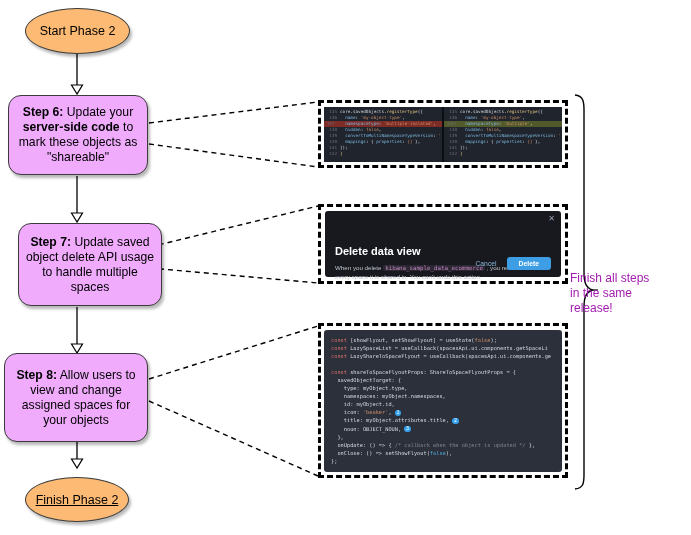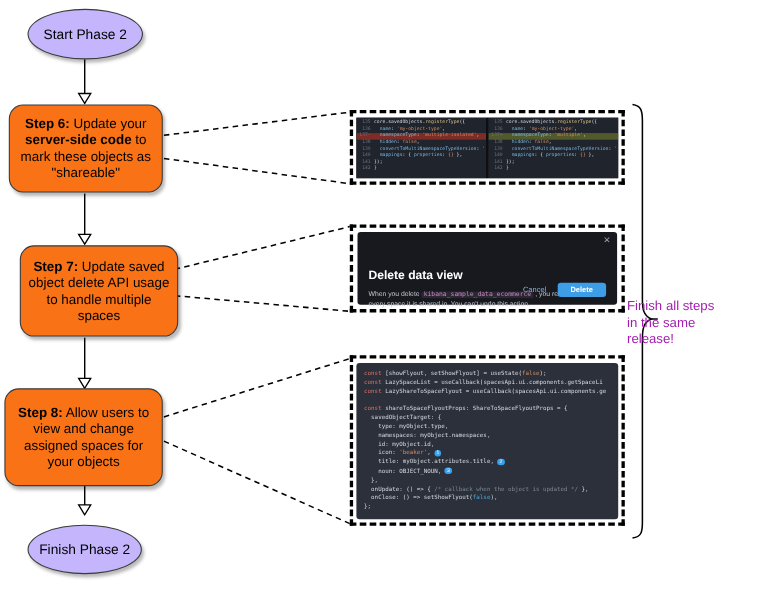--- a/index.html
+++ b/index.html
@@ -4,23 +4,23 @@
 <style>
   html,body{margin:0;padding:0;background:#fff;}
   .canvas{position:relative;width:691px;height:535px;background:#ffffff;
           font-family:"Liberation Sans",sans-serif;overflow:hidden;}
   .overlay{position:absolute;left:0;top:0;width:691px;height:535px;}
 
   
   .node{position:absolute;display:flex;align-items:center;justify-content:center;
         text-align:center;color:#000;box-sizing:border-box;
         box-shadow:2px 3px 3px rgba(0,0,0,0.28);}
-  .ellipse{background:#c4b5fd;border:1.6px solid #3b3b3b;border-radius:50%;
+  .ellipse{background:#fdba74;border:1.6px solid #3b3b3b;border-radius:50%;
            font-size:12.5px;}
-  .stepbox{background:#f97316;border:1.6px solid #3b3b3b;border-radius:13px;
+  .stepbox{background:#f0abfc;border:1.6px solid #3b3b3b;border-radius:13px;
            font-size:12.2px;line-height:15px;padding:4px 6px;}
   .stepbox .b{font-weight:bold;}
 
   
   .shot{position:absolute;border:3px dashed #000;box-sizing:border-box;
         background:#fff;display:flex;align-items:center;justify-content:center;}
 
   
   .diff{width:238px;height:55px;background:#15171c;display:flex;
         font-family:"DejaVu Sans Mono",monospace;font-size:4.3px;line-height:6px;}
@@ -112,21 +112,21 @@
   </div>
 
   <div class="node stepbox" style="left:5px;top:223px;width:144px;height:83px;margin-left:13px;">
     <span><span class="b">Step 7:</span><span> Update saved object delete API usage to handle multiple spaces</span></span>
   </div>
 
   <div class="node stepbox" style="left:4px;top:353px;width:144px;height:89px;">
     <span><span class="b">Step 8:</span><span> Allow users to view and change assigned spaces for your objects</span></span>
   </div>
 
-  <div class="node ellipse" style="left:25px;top:477px;width:104px;height:45px;">
+  <div class="node ellipse" style="left:25px;top:477px;width:104px;height:45px;text-decoration:underline;">
     <span>Finish Phase 2</span>
   </div>
 
   <div class="shot" style="left:318px;top:100px;width:250px;height:68px;">
     <div class="diff">
       <div class="pane">
           <div class="cl "><span class="gut">135</span><span class="code"><span class="tk-plain">core.savedObjects.</span><span class="tk-fn">registerType</span><span class="tk-plain">({</span></span></div>
           <div class="cl "><span class="gut">136</span><span class="code"><span class="tk-plain">  </span><span class="tk-prop">name</span><span class="tk-plain">: </span><span class="tk-str">'my-object-type'</span><span class="tk-plain">,</span></span></div>
           <div class="cl removed"><span class="gut">137-</span><span class="code"><span class="tk-plain">  </span><span class="tk-prop">namespaceType</span><span class="tk-plain">: </span><span class="tk-str">'multiple-isolated'</span><span class="tk-plain">,</span></span></div>
           <div class="cl "><span class="gut">138</span><span class="code"><span class="tk-plain">  </span><span class="tk-prop">hidden</span><span class="tk-plain">: </span><span class="tk-lit">false</span><span class="tk-plain">,</span></span></div>

